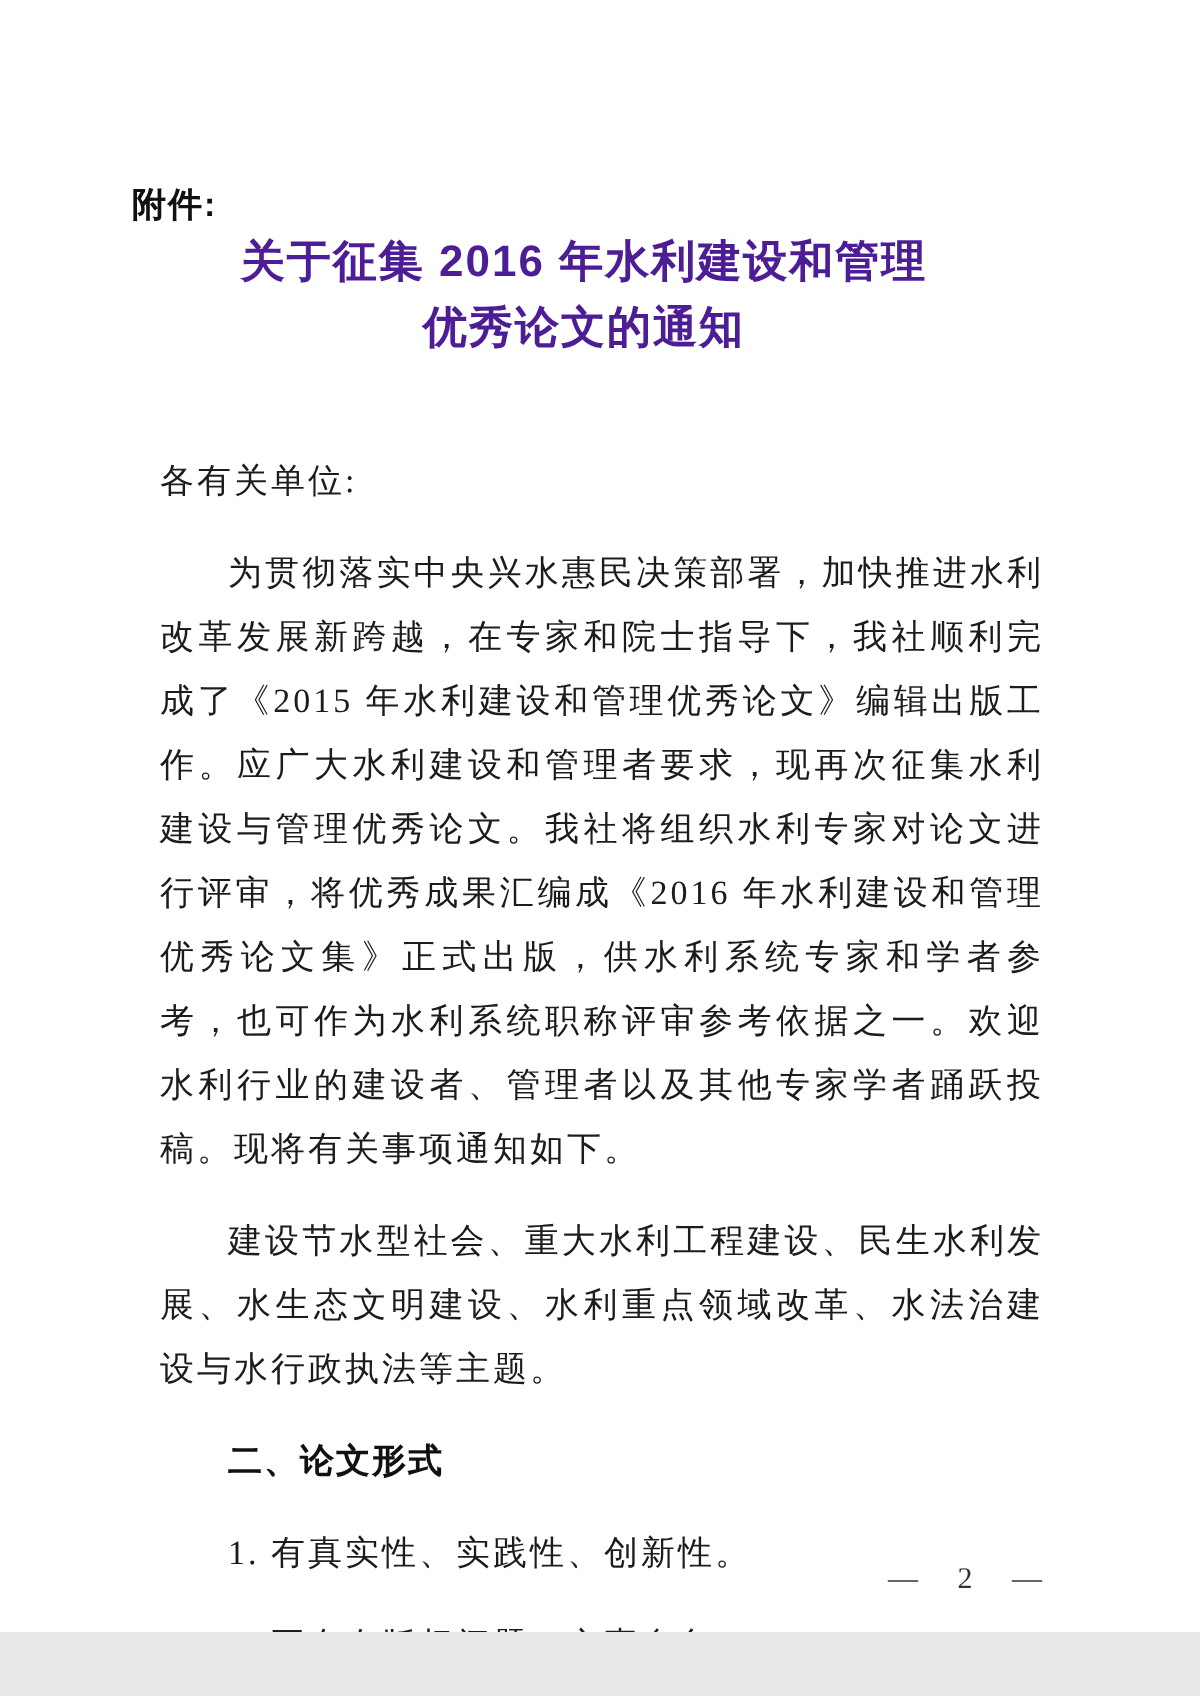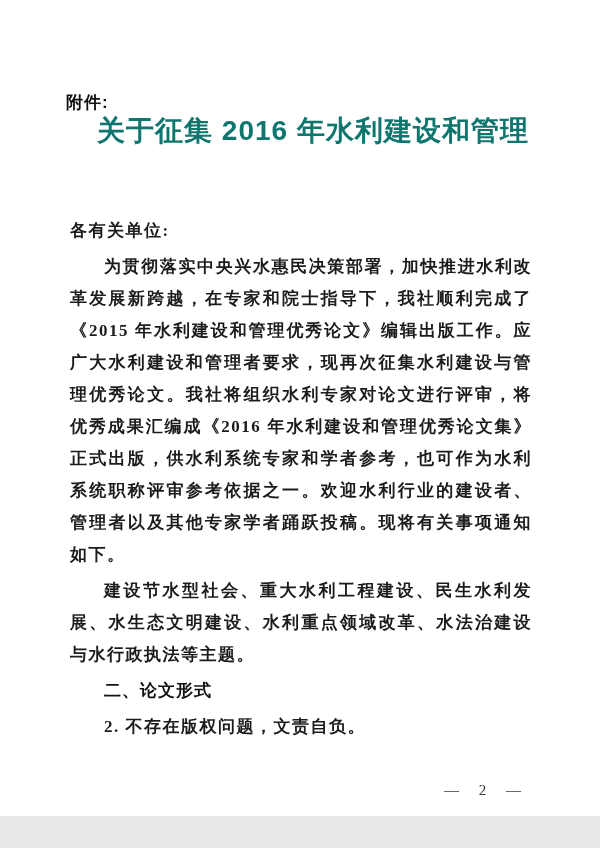--- a/index.html
+++ b/index.html
@@ -21,47 +21,46 @@
     left: 66px;
     top: 91px;
     font-family: "Liberation Sans", sans-serif;
     font-weight: bold;
     font-size: 17px;
     letter-spacing: 1px;
     color: #111;
   }
   .doc-title {
     position: absolute;
-    left: 78px;
+    left: 57px;
     top: 114px;
     width: 470px;
     margin: 0;
     text-align: center;
     font-family: "Liberation Sans", sans-serif;
     font-weight: bold;
-    font-size: 28px;
+    font-size: 22px;
     line-height: 33px;
     letter-spacing: 1px;
-    color: #0f766e;
+    color: #4c1d95;
   }
   .doc-body {
     position: absolute;
     left: 66px;
     top: 211px;
     width: 470px;
     font-size: 17px;
     line-height: 32px;
     letter-spacing: 1.5px;
     text-align: justify;
     color: #1c1c1c;
   }
   .doc-body p {
-    margin: 4px;
+    margin: 14px;
     padding: 0;
-    font-weight: bold;
   }
   .para {
     text-indent: 2em;
   }
   .salutation {
     text-indent: 0;
   }
   .heading {
     text-indent: 2em;
     font-family: "Liberation Sans", sans-serif;
@@ -82,25 +81,27 @@
 </style>
 </head>
 <body>
 
 <div class="page">
 
   <div class="attachment">附件:</div>
 
   <h1 class="doc-title">
     <span>关于征集 2016 年水利建设和管理</span><br>
+    <span>优秀论文的通知</span>
   </h1>
 
   <div class="doc-body">
     <p class="salutation">各有关单位:</p>
     <p class="para">为贯彻落实中央兴水惠民决策部署，加快推进水利改革发展新跨越，在专家和院士指导下，我社顺利完成了《2015 年水利建设和管理优秀论文》编辑出版工作。应广大水利建设和管理者要求，现再次征集水利建设与管理优秀论文。我社将组织水利专家对论文进行评审，将优秀成果汇编成《2016 年水利建设和管理优秀论文集》正式出版，供水利系统专家和学者参考，也可作为水利系统职称评审参考依据之一。欢迎水利行业的建设者、管理者以及其他专家学者踊跃投稿。现将有关事项通知如下。</p>
     <p class="para">建设节水型社会、重大水利工程建设、民生水利发展、水生态文明建设、水利重点领域改革、水法治建设与水行政执法等主题。</p>
     <p class="heading">二、论文形式</p>
+    <p class="para">1. 有真实性、实践性、创新性。</p>
     <p class="para">2. 不存在版权问题，文责自负。</p>
   </div>
 
   <div class="page-number">— 2 —</div>
 
 </div>
 
 </body></html>

